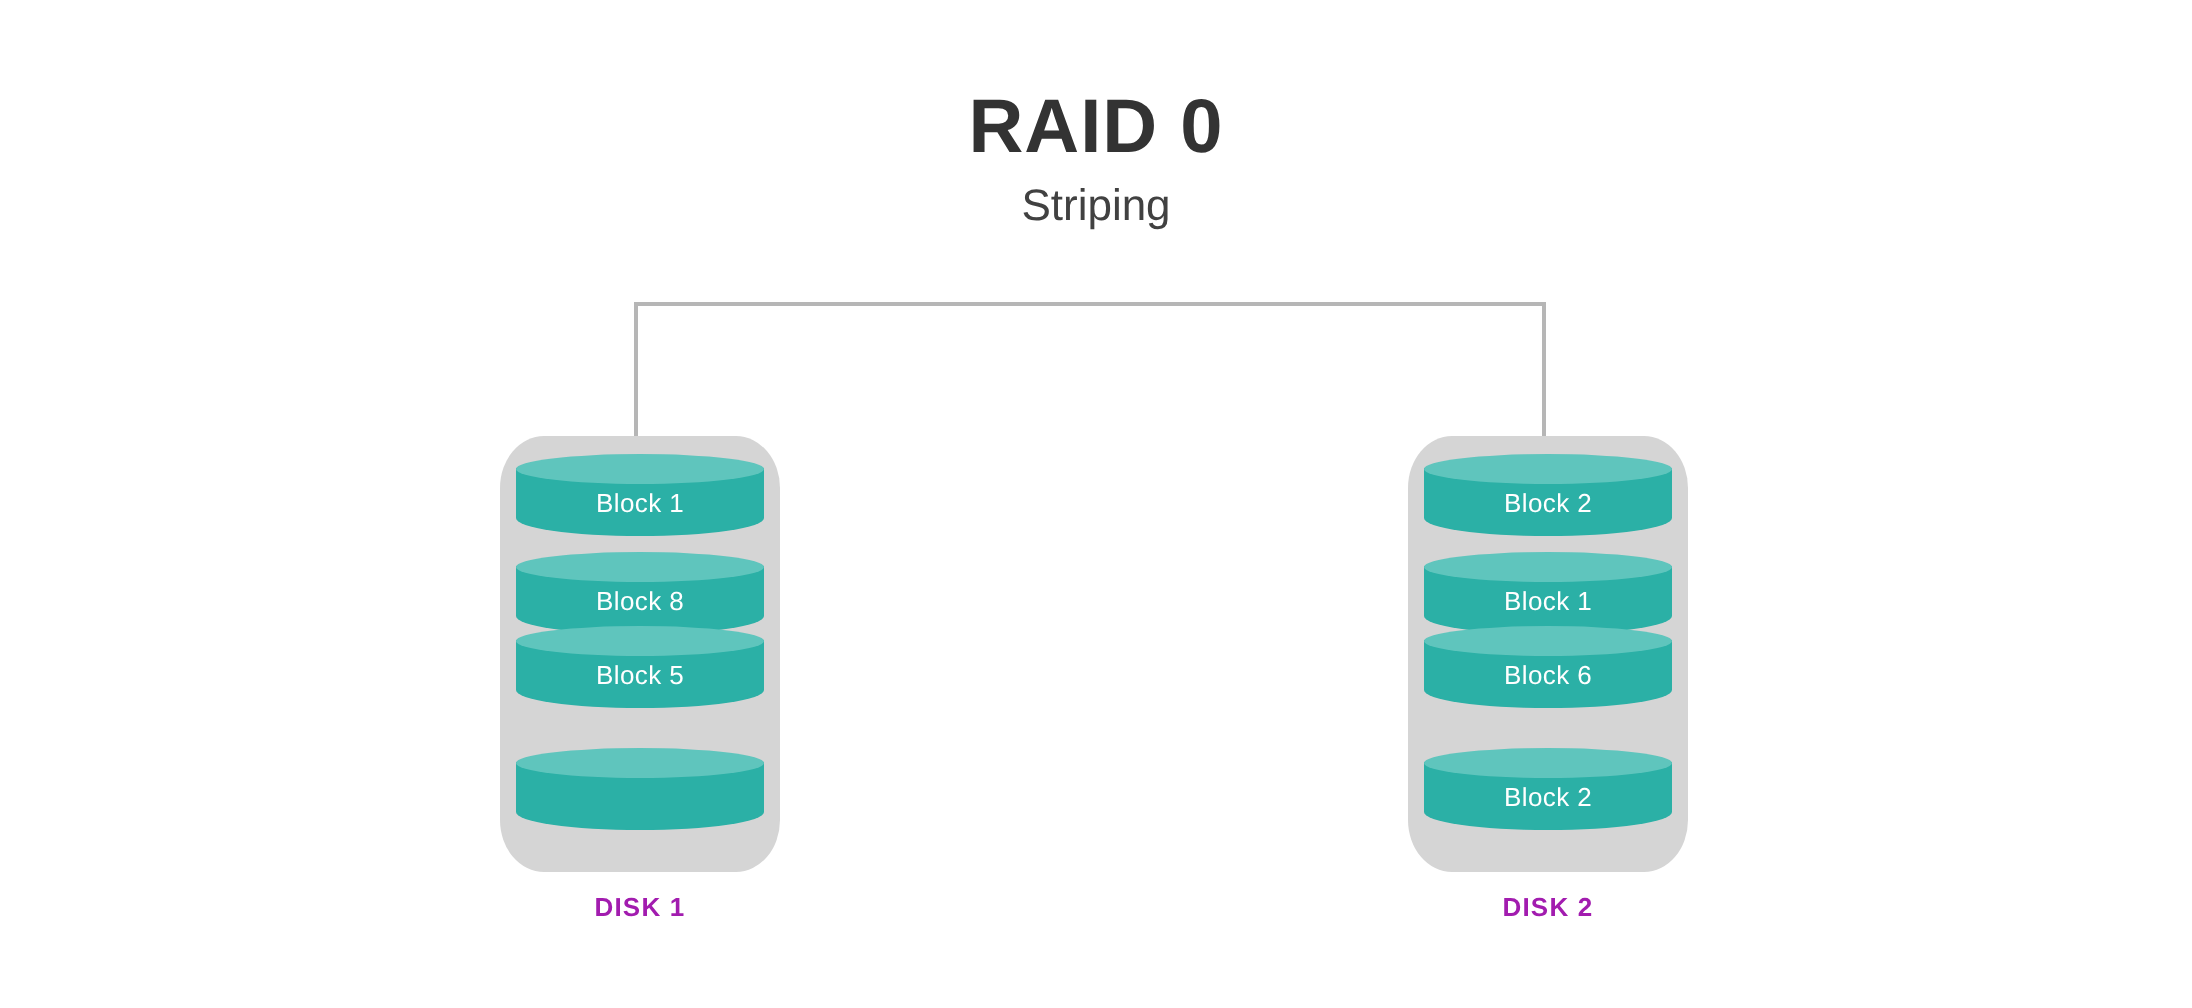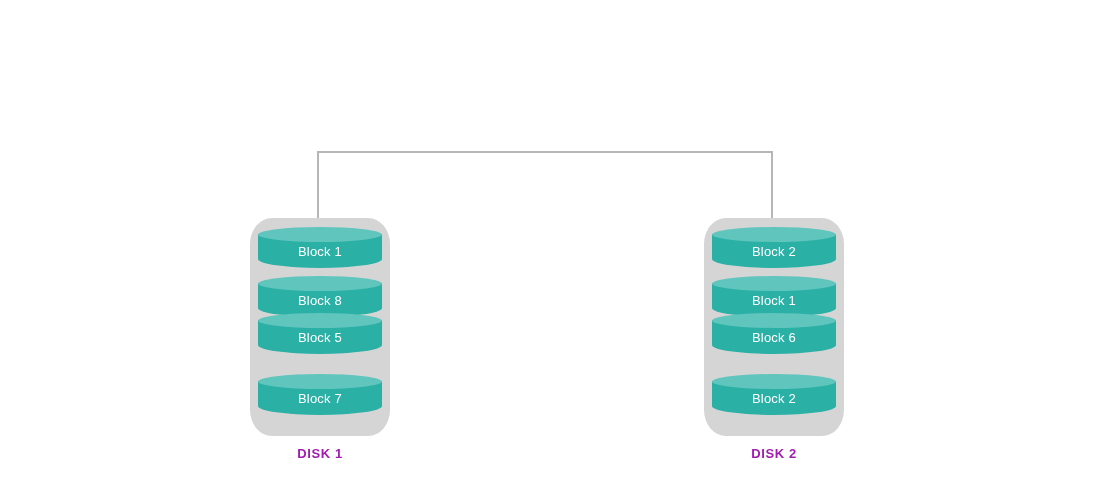--- a/index.html
+++ b/index.html
@@ -137,20 +137,24 @@
     font-weight: bold;
     color: #a21caf;
     letter-spacing: 0.6px;
   }
 </style>
 </head>
 <body>
 
 <div id="canvas">
 
+  <div class="heading">
+    <div class="title">RAID 0</div>
+    <div class="subtitle">Striping</div>
+  </div>
 
   <svg class="connector" viewBox="0 0 1096 504">
     <path d="M 318 231 L 318 152 L 772 152 L 772 231" fill="none" stroke="#b6b6b6" stroke-width="2"></path>
   </svg>
 
   <div class="disk-group disk-1">
     <div class="disk-shell"></div>
     <div class="disk-stack">
       <div class="block">
         <div class="cyl-body"></div>
@@ -163,21 +167,20 @@
         <div class="block-label">Block 8</div>
       </div>
       <div class="block">
         <div class="cyl-body"></div>
         <div class="cyl-top"></div>
         <div class="block-label">Block 5</div>
       </div>
       <div class="block">
         <div class="cyl-body"></div>
         <div class="cyl-top"></div>
-        <div class="block-label">Block 7</div>
       </div>
     </div>
     <div class="disk-caption">DISK 1</div>
   </div>
 
   <div class="disk-group disk-2">
     <div class="disk-shell"></div>
     <div class="disk-stack">
       <div class="block">
         <div class="cyl-body"></div>

